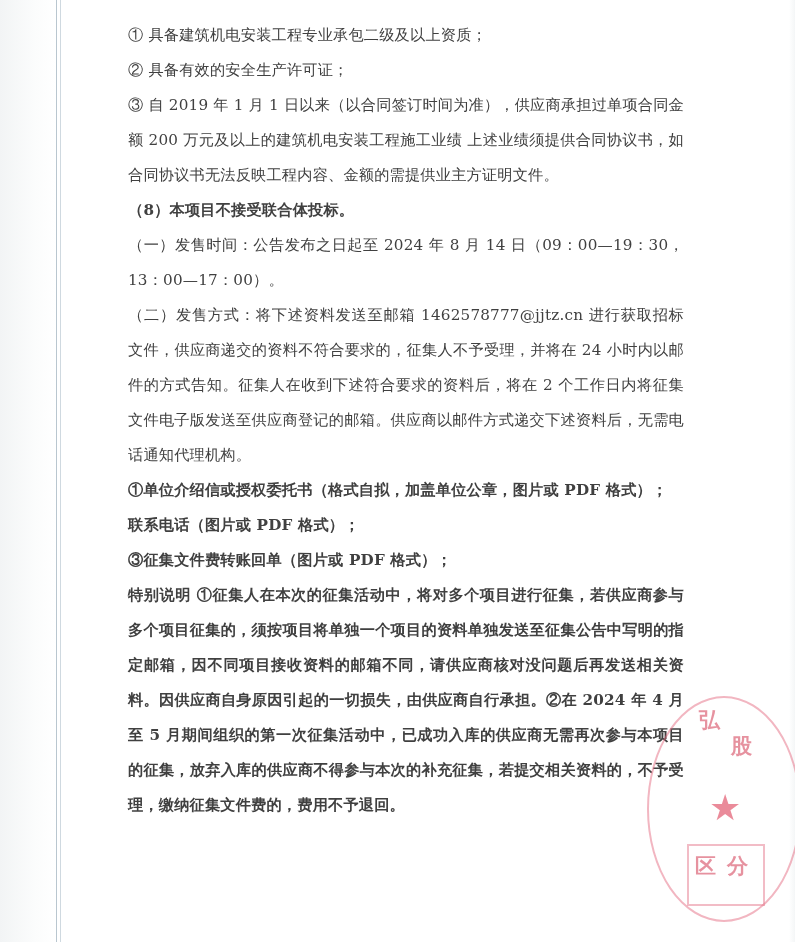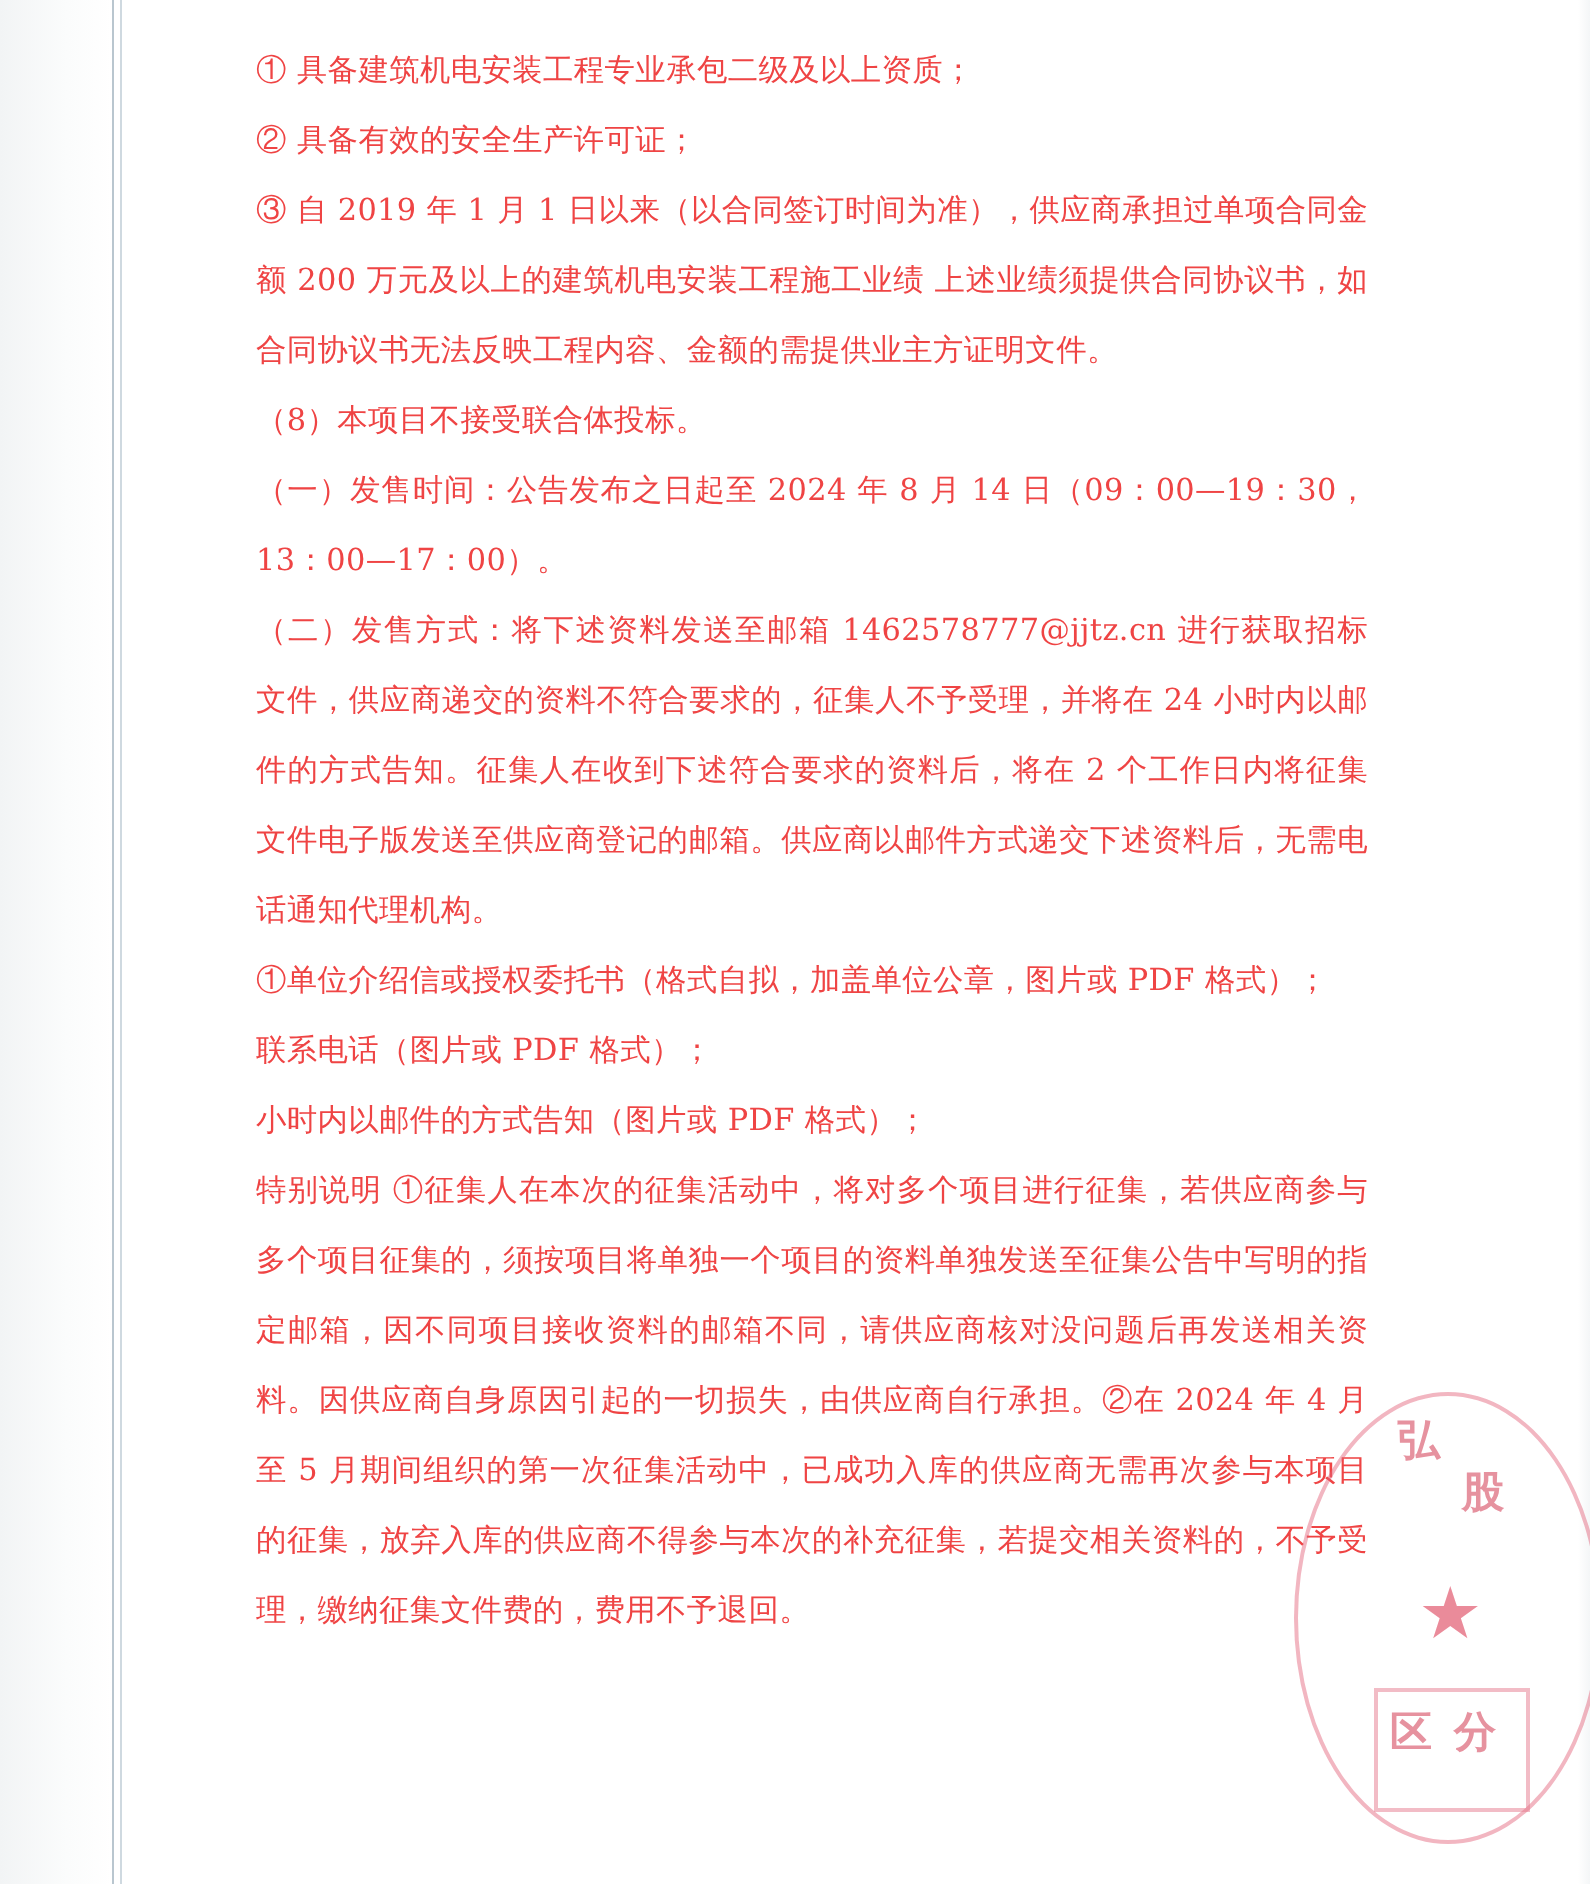--- a/index.html
+++ b/index.html
@@ -46,28 +46,28 @@
     top: 18px;
     width: 556px;
     color: #2f7fc0;
   }
   p.line {
     margin: 0 0 0 0;
     padding: 0;
     font-size: 15.2px;
     line-height: 35px;
     letter-spacing: 0.2px;
-    color: #ef4444;
+    color: #404040;
     text-align: justify;
     text-justify: inter-ideograph;
     white-space: normal;
   }
   p.ind1 { text-indent: 0; }
   .bold {
-    font-weight: 400;
+    font-weight: 700;
     color: #2b78ba;
   }
   
   .seal {
     position: absolute;
     right: 18px;
     bottom: 18px;
     width: 96px;
     height: 232px;
     opacity: 0.85;
@@ -132,21 +132,21 @@
 
   <div class="content">
     <p class="line ind1">①  具备建筑机电安装工程专业承包二级及以上资质；</p>
     <p class="line ind1">②  具备有效的安全生产许可证；</p>
     <p class="line ind1">③   自 2019 年 1 月 1 日以来（以合同签订时间为准），供应商承担过单项合同金额 200 万元及以上的建筑机电安装工程施工业绩 上述业绩须提供合同协议书，如合同协议书无法反映工程内容、金额的需提供业主方证明文件。</p>
     <p class="line ind1 bold">（8）本项目不接受联合体投标。</p>
     <p class="line ind1">（一）发售时间：公告发布之日起至 2024 年 8 月 14 日（09：00—19：30，13：00—17：00）。</p>
     <p class="line ind1">（二）发售方式：将下述资料发送至邮箱 1462578777@jjtz.cn 进行获取招标文件，供应商递交的资料不符合要求的，征集人不予受理，并将在 24 小时内以邮件的方式告知。征集人在收到下述符合要求的资料后，将在 2 个工作日内将征集文件电子版发送至供应商登记的邮箱。供应商以邮件方式递交下述资料后，无需电话通知代理机构。</p>
     <p class="line ind1 bold">①单位介绍信或授权委托书（格式自拟，加盖单位公章，图片或 PDF 格式）；</p>
     <p class="line ind1 bold">联系电话（图片或 PDF 格式）；</p>
-    <p class="line ind1 bold">小时内以邮件的方式告知（图片或 PDF 格式）；</p>
+    <p class="line ind1 bold">③征集文件费转账回单（图片或 PDF 格式）；</p>
     <p class="line ind1 bold">特别说明 ①征集人在本次的征集活动中，将对多个项目进行征集，若供应商参与多个项目征集的，须按项目将单独一个项目的资料单独发送至征集公告中写明的指定邮箱，因不同项目接收资料的邮箱不同，请供应商核对没问题后再发送相关资料。因供应商自身原因引起的一切损失，由供应商自行承担。②在 2024 年 4 月至 5 月期间组织的第一次征集活动中，已成功入库的供应商无需再次参与本项目的征集，放弃入库的供应商不得参与本次的补充征集，若提交相关资料的，不予受理，缴纳征集文件费的，费用不予退回。</p>
 
   </div>
 
   <div class="seal">
     <div class="seal-inner">
       <div class="seal-arc"></div>
       <div class="seal-frag" style="left:18px; top:14px;">弘</div>
       <div class="seal-frag" style="left:50px; top:40px;">股</div>
       <div class="seal-star">★</div>

